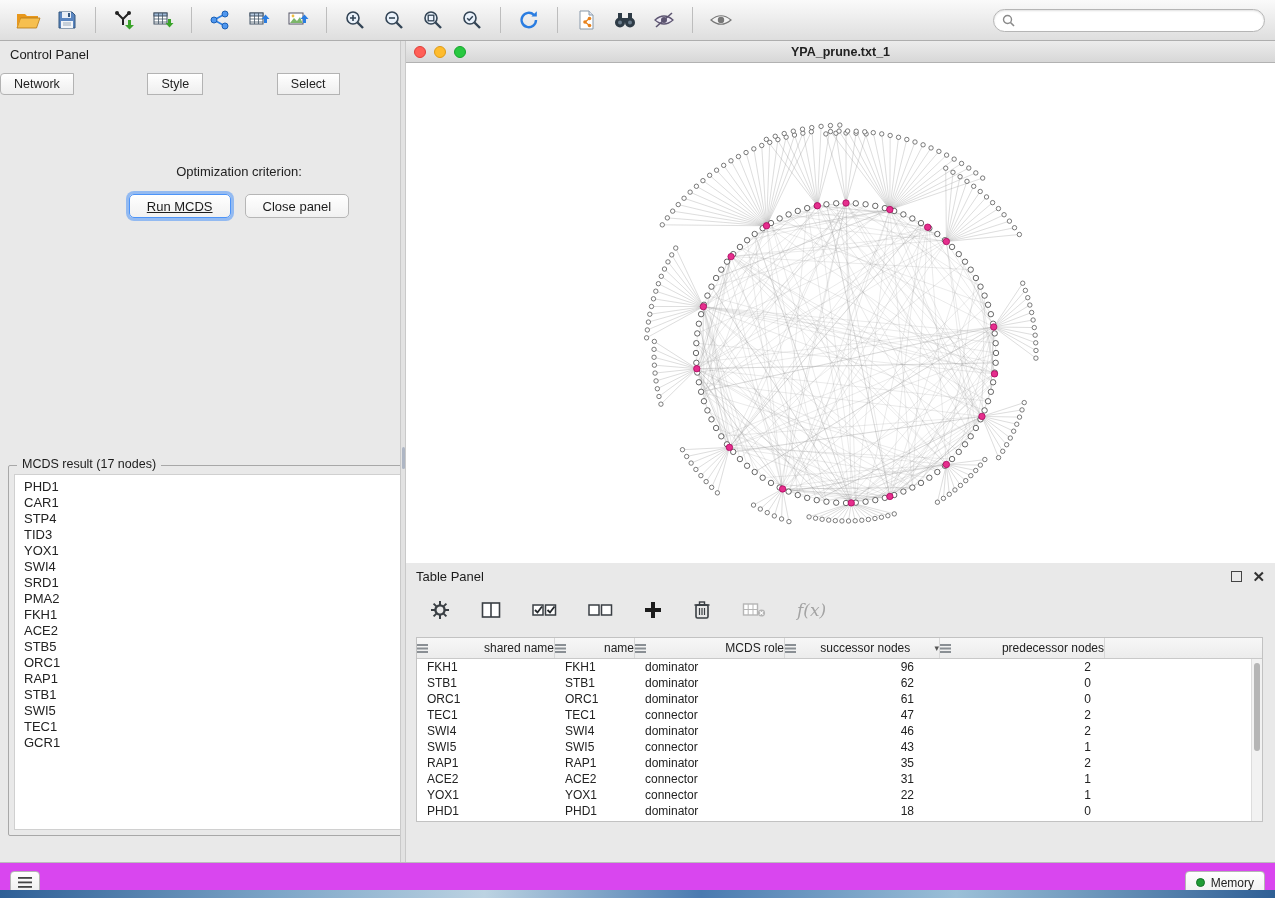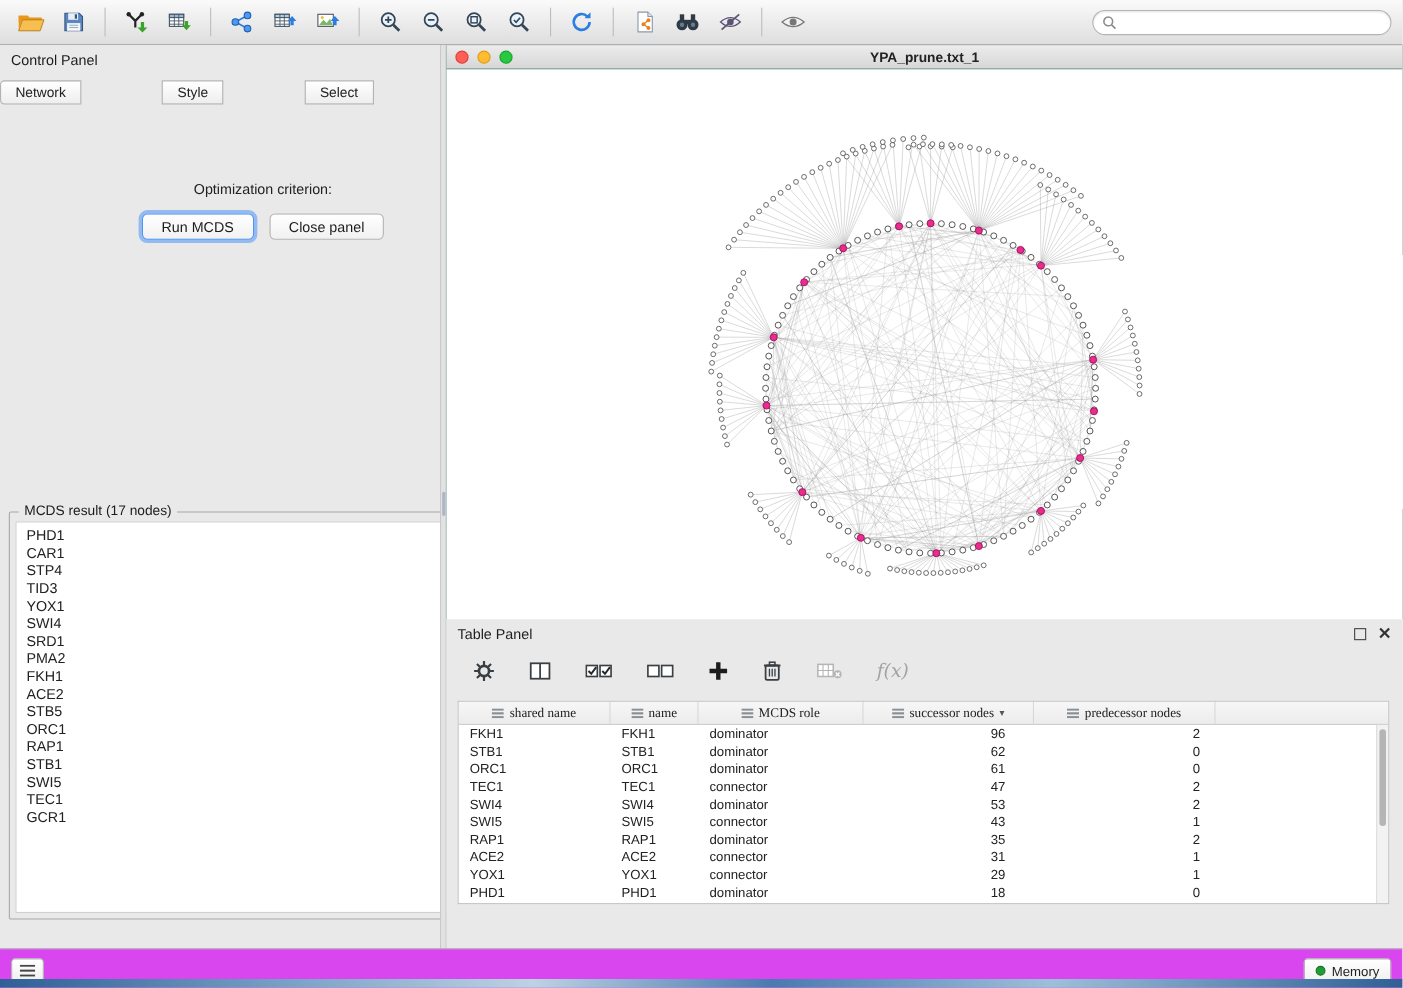--- a/index.html
+++ b/index.html
@@ -35,21 +35,21 @@
   .seg .tab.active{background:linear-gradient(#45a0ff,#0f72f0);border-color:#0f63d0;color:#fff;border-radius:4px;margin-top:44px;}
   .opt-label{text-align:center;font-size:13px;margin-top:25px;}
   .combo{width:312px;height:23px;margin:13px auto 0;background:#fff;border:1px solid #b2b2b2;border-radius:4px;
     display:flex;align-items:center;box-sizing:border-box;overflow:hidden;box-shadow:0 1px 1px rgba(0,0,0,.08);}
   .combo .val{flex:1;font-size:12.5px;padding-left:8px;white-space:nowrap;}
   .combo .step{width:18px;height:100%;background:linear-gradient(#6db1ff,#1f78f2);display:flex;flex-direction:column;
     align-items:center;justify-content:center;color:#fff;font-size:6.5px;line-height:1.15;border-radius:0 3px 3px 0;}
   .btn-row{display:flex;justify-content:center;gap:14px;margin-top:15px;}
   .mac-btn{height:22px;padding:0 17px;background:linear-gradient(#ffffff,#f1f1f1);
     border:1px solid #b6b6b6;border-radius:5px;font-size:13px;display:flex;align-items:center;color:#1c1c1c;}
-  .mac-btn.focused{box-shadow:0 0 0 3px rgba(77,148,248,.55);border-color:#4d94f8;}
+  .mac-btn.focused{box-shadow:0 0 0 3px rgba(77,148,248,.55);border-color:#4d94f8;text-decoration:underline;}
   .groupbox{position:absolute;left:8px;right:15px;top:424px;bottom:26px;border:1px solid #a8a8a8;border-radius:2px;padding-left:37px;}
   .groupbox .legend{position:absolute;top:-9px;left:8px;background:#e9e9e9;padding:0 5px;font-size:12.5px;color:#1c1c1c;}
   .mcds-list{position:absolute;left:5px;right:5px;top:8px;bottom:5px;background:#fff;overflow:hidden;
     font-size:13px;padding:4px 0 0 0;border:1px solid #d0d0d0;}
   .mcds-item{height:16px;line-height:16px;padding-left:9px;}
 
   
   .vsplit{position:absolute;top:41px;left:400px;width:6px;height:821px;background:#e2e2e2;
     border-left:1px solid #c9c9c9;border-right:1px solid #c9c9c9;box-sizing:border-box;}
   .vsplit .grip{position:absolute;top:406px;left:0.5px;width:3px;height:22px;background:#aeb6c4;border-radius:2px;}
@@ -64,22 +64,22 @@
 
   
   .table-panel{position:absolute;top:563px;left:406px;right:0;height:299px;background:#e9e9e9;box-sizing:border-box;}
   .tp-toolbar{height:42px;display:flex;align-items:center;gap:31px;padding-left:24px;}
   .tp-ic{display:flex;align-items:center;justify-content:center;}
   .fx{font-family:"DejaVu Serif",serif;font-style:italic;font-size:17px;color:#a3a3a3;}
   .tablebox{position:absolute;left:10px;right:12px;top:74px;bottom:40px;background:#fff;
     border:1px solid #c2c2c2;overflow:hidden;}
   .thead{display:grid;grid-template-columns:138px 80px 150px 155px 165px 1fr;height:20px;
     background:linear-gradient(#f7f7f7,#ececec);border-bottom:1px solid #c9c9c9;}
-  .th{display:flex;align-items:center;justify-content:center;gap:5px;font-size:12px;color:#222;
-    border-right:1px solid #d8d8d8;overflow:hidden;white-space:nowrap;font-family:Liberation Serif, serif;}
+  .th{display:flex;align-items:center;justify-content:space-between;gap:5px;font-size:12px;color:#222;
+    border-right:1px solid #d8d8d8;overflow:hidden;white-space:nowrap;}
   .th .chev{font-size:9px;color:#555;}
   .tbody{position:absolute;top:21px;left:0;right:10px;bottom:0;overflow:hidden;}
   .trow{display:grid;grid-template-columns:138px 80px 150px 155px 165px 1fr;height:16px;}
   .tcell{font-size:12px;line-height:16px;padding-left:10px;white-space:nowrap;overflow:hidden;box-sizing:border-box;}
   .tcell.num{text-align:right;padding-left:0;}
   .c-succ{padding-right:26px;}
   .c-pred{padding-right:14px;}
   .vscroll{position:absolute;top:21px;right:0;bottom:0;width:10px;background:#f2f2f2;border-left:1px solid #ddd;}
   .vthumb{position:absolute;top:4px;left:1.5px;width:6px;height:88px;background:#b5b5b5;border-radius:4px;}
   .tp-tabs{position:absolute;bottom:9px;left:0;right:0;display:flex;justify-content:center;}
@@ -1165,21 +1165,21 @@
           <div class="tcell c-name">TEC1</div>
           <div class="tcell c-role">connector</div>
           <div class="tcell num c-succ">47</div>
           <div class="tcell num c-pred">2</div>
           <div class="tcell c-fill"></div>
         </div>
         <div class="trow">
           <div class="tcell c-shared">SWI4</div>
           <div class="tcell c-name">SWI4</div>
           <div class="tcell c-role">dominator</div>
-          <div class="tcell num c-succ">53</div>
+          <div class="tcell num c-succ">46</div>
           <div class="tcell num c-pred">2</div>
           <div class="tcell c-fill"></div>
         </div>
         <div class="trow">
           <div class="tcell c-shared">SWI5</div>
           <div class="tcell c-name">SWI5</div>
           <div class="tcell c-role">connector</div>
           <div class="tcell num c-succ">43</div>
           <div class="tcell num c-pred">1</div>
           <div class="tcell c-fill"></div>
@@ -1197,21 +1197,21 @@
           <div class="tcell c-name">ACE2</div>
           <div class="tcell c-role">connector</div>
           <div class="tcell num c-succ">31</div>
           <div class="tcell num c-pred">1</div>
           <div class="tcell c-fill"></div>
         </div>
         <div class="trow">
           <div class="tcell c-shared">YOX1</div>
           <div class="tcell c-name">YOX1</div>
           <div class="tcell c-role">connector</div>
-          <div class="tcell num c-succ">29</div>
+          <div class="tcell num c-succ">22</div>
           <div class="tcell num c-pred">1</div>
           <div class="tcell c-fill"></div>
         </div>
         <div class="trow">
           <div class="tcell c-shared">PHD1</div>
           <div class="tcell c-name">PHD1</div>
           <div class="tcell c-role">dominator</div>
           <div class="tcell num c-succ">18</div>
           <div class="tcell num c-pred">0</div>
           <div class="tcell c-fill"></div>

